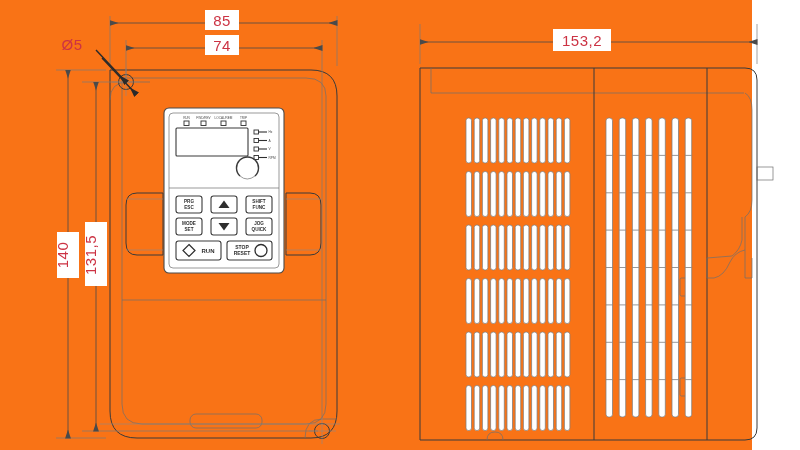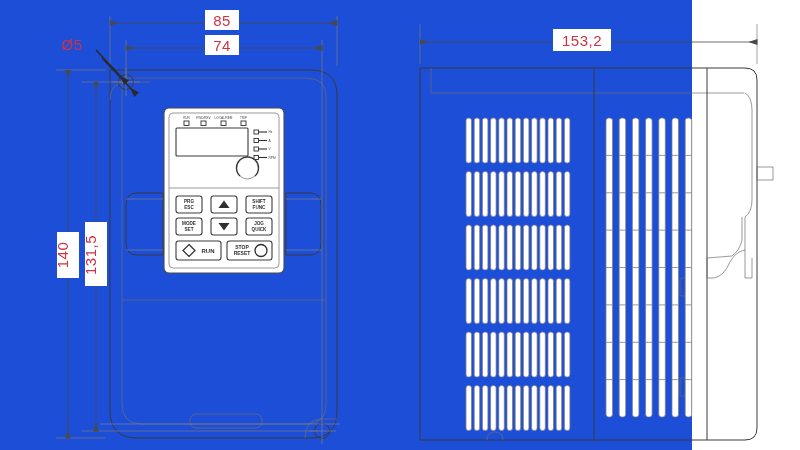--- a/index.html
+++ b/index.html
@@ -1,18 +1,18 @@
 <!DOCTYPE html>
 <html><head>
 <meta charset="utf-8">
 <style>
   html,body{margin:0;padding:0;background:#ffffff;}
   body{width:800px;height:450px;overflow:hidden;
        font-family:"Liberation Sans",sans-serif;}
-  #stage{position:relative;width:692px;height:450px;background:#1d4ed8;}
+  #stage{position:relative;width:752px;height:450px;background:#f97316;}
   svg.layer{position:absolute;left:0;top:0;width:800px;height:450px;}
   .dimtext{font-family:"Liberation Sans",sans-serif;font-size:15px;
            fill:#cc3344;letter-spacing:0.5px;}
   .ln{fill:none;stroke:#3a3a3a;stroke-width:1;}
   .ln-thin{fill:none;stroke:#6e6e6e;stroke-width:0.7;}
   .ln-hair{fill:none;stroke:#8c8c8c;stroke-width:0.6;}
   .dimline{fill:none;stroke:#4a4a4a;stroke-width:0.8;}
   .extline{fill:none;stroke:#7a7a7a;stroke-width:0.7;}
   .leader{fill:none;stroke:#2a2a2a;stroke-width:1.4;}
   .slotfill{fill:#ffffff;stroke:#7d7d7d;stroke-width:0.75;}

